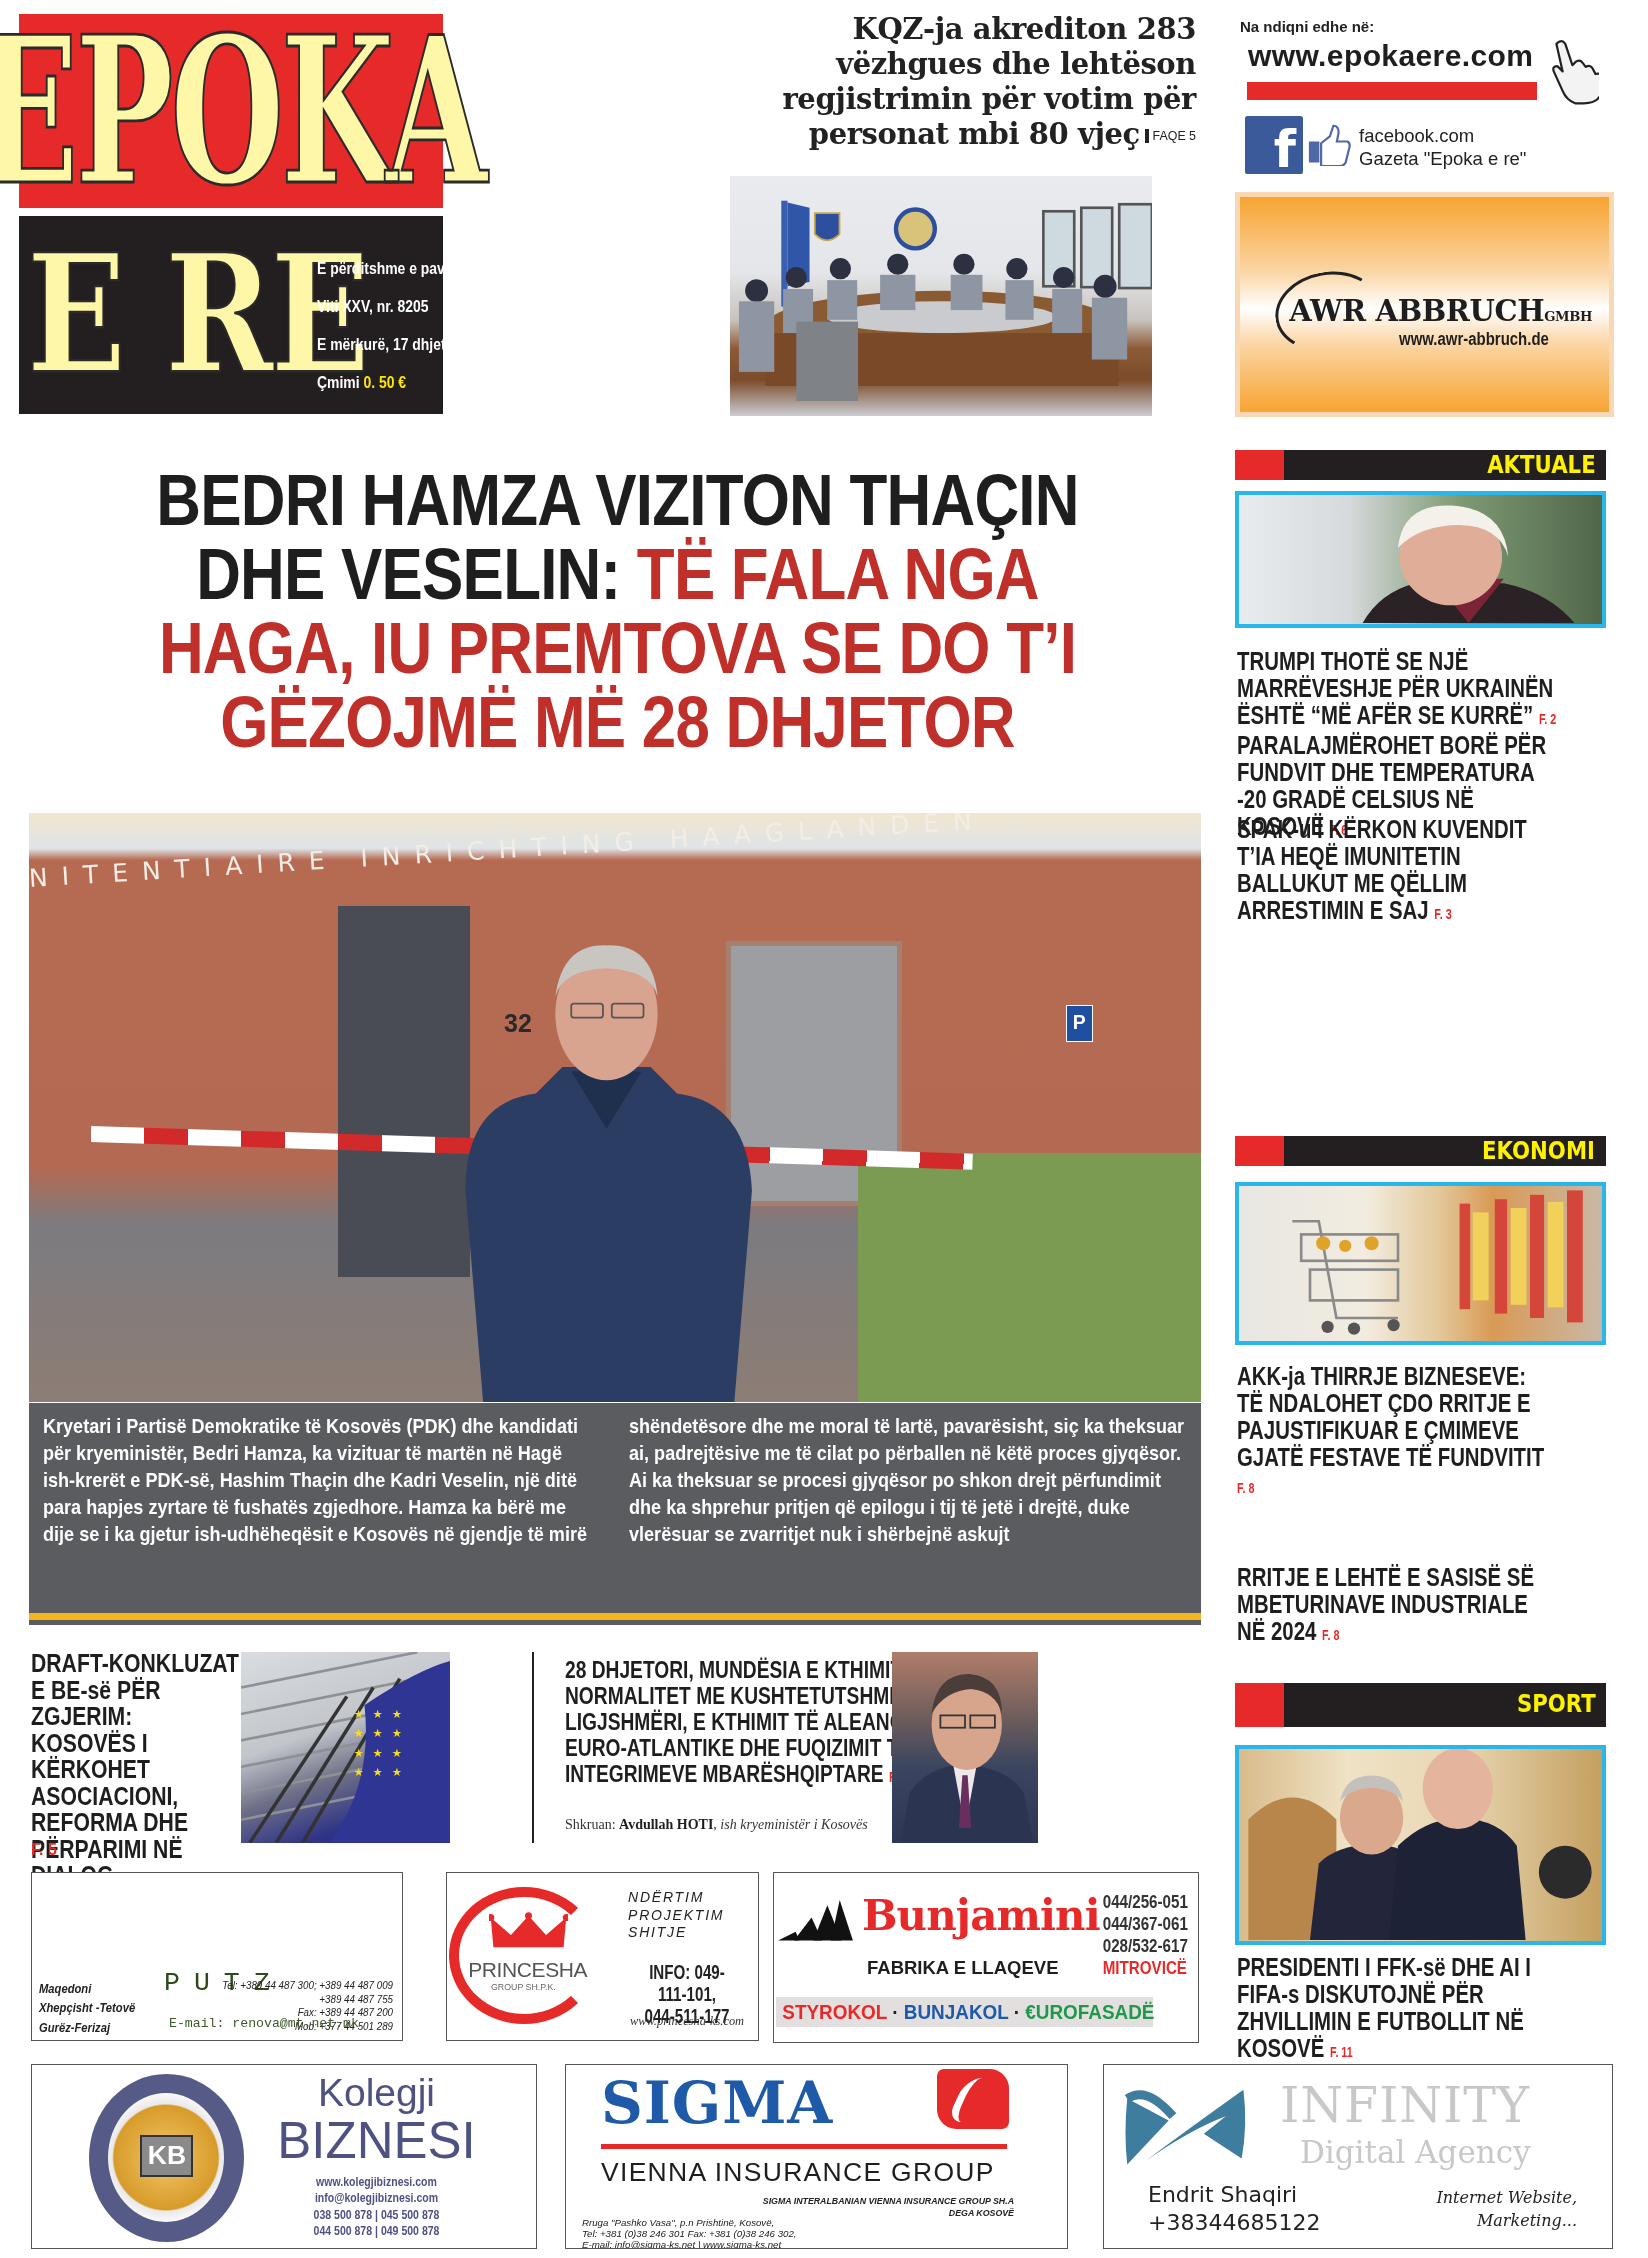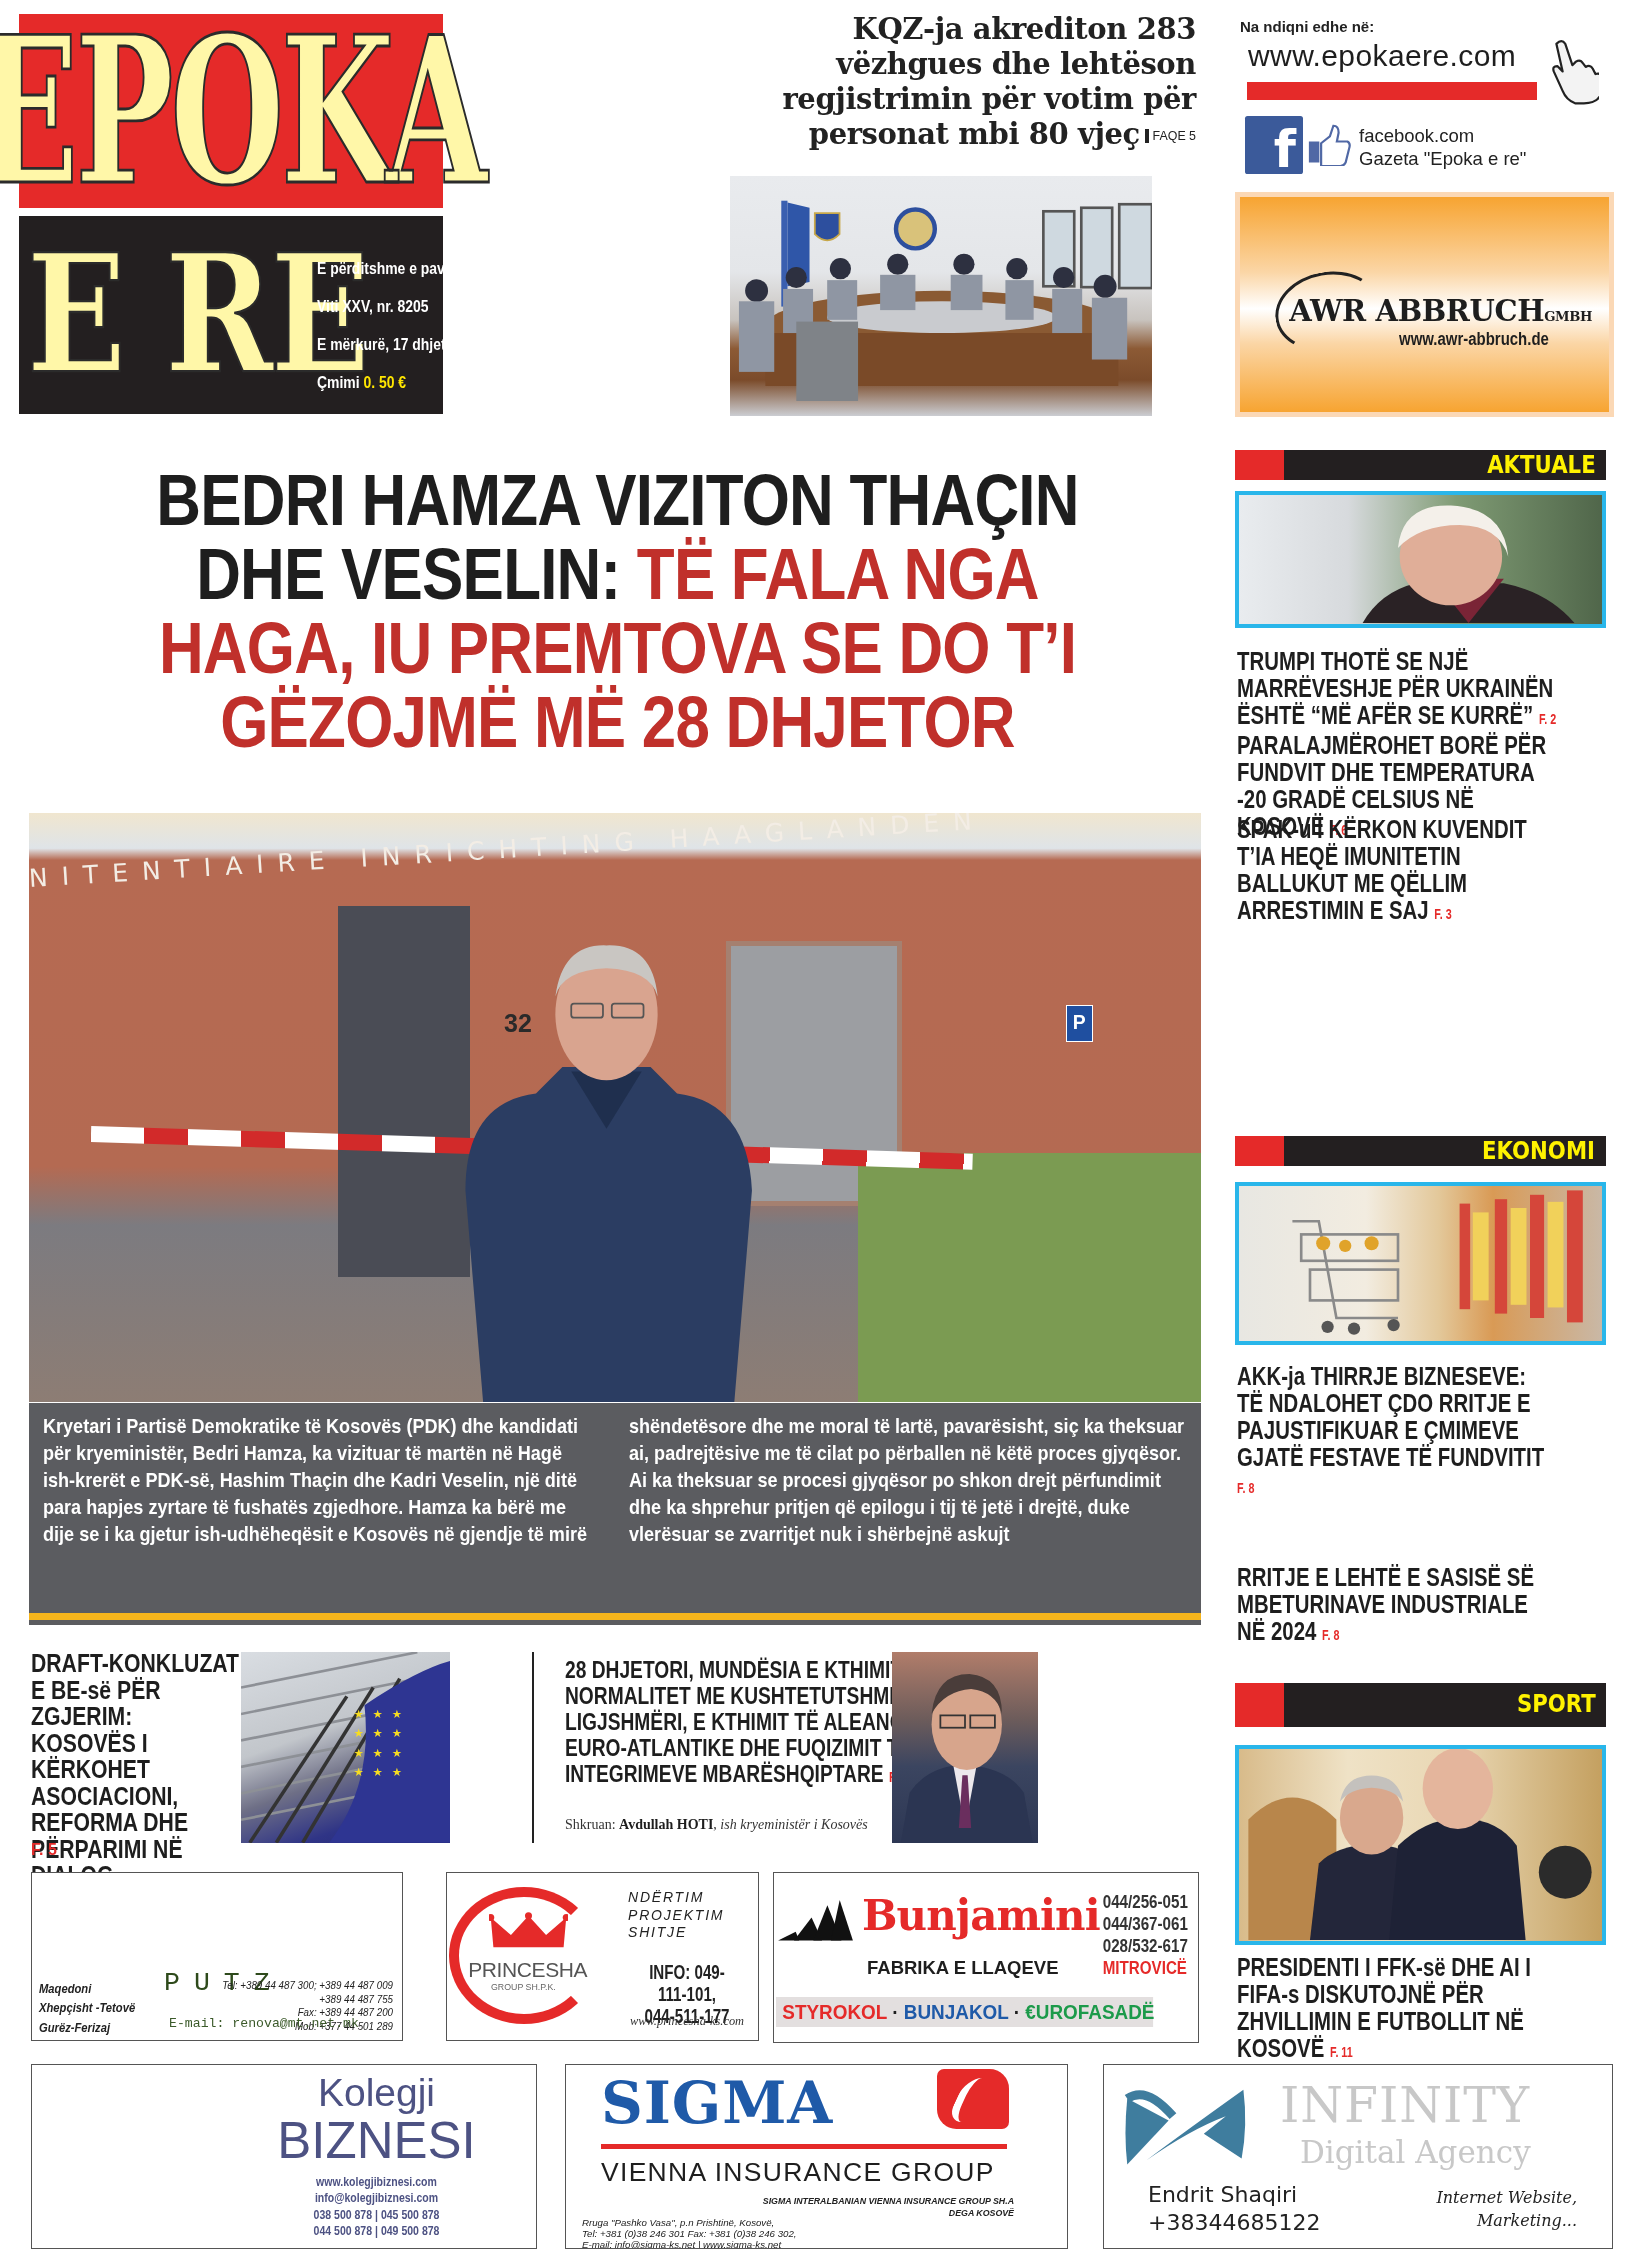--- a/index.html
+++ b/index.html
@@ -16,21 +16,21 @@
   .mast-info { position: absolute; left: 298px; top: 34px; color: #fff; font-family: "Liberation Sans", sans-serif; font-weight: 700; font-size: 17px; line-height: 38px; transform: scaleX(0.82); transform-origin: left top; white-space: nowrap; }
   .price-val { color: #ffe600; }
 
   
   .kqz-title { left: 737px; top: 12.4px; width: 459px; font-family: "DejaVu Serif", serif; font-weight: 700; font-size: 29px; line-height: 35px; color: #222; text-align: right; letter-spacing: -0.4px; }
   .faqe { font-family: "Liberation Sans", sans-serif; font-size: 12.4px; font-weight: 400; letter-spacing: 0; vertical-align: middle; border-left: 4.4px solid #222; padding-left: 3.5px; margin-left: 5.3px; }
   .kqz-photo { left: 730px; top: 176px; width: 422px; height: 240px; overflow: hidden; background: linear-gradient(180deg,#e9ebee 0%, #e4e6e9 40%, #c8c3be 60%, #8c5a35 72%, #7b4b2a 85%, #cbcdd2 100%); }
 
   
   .follow-label { left: 1240px; top: 17.6px; font-size: 15px; font-weight: 700; color: #222; }
-  .site-url { left: 1248px; top: 39px; font-size: 30px; font-weight: 400; color: #1e1e1e; letter-spacing: 0.4px; }
+  .site-url { left: 1248px; top: 39px; font-size: 30px; font-weight: 700; color: #1e1e1e; letter-spacing: 0.4px; }
   .site-bar { left: 1247px; top: 82px; width: 290px; height: 17.6px; background: #e52a29; }
   .hand-icon { left: 1544px; top: 35px; width: 55px; height: 71px; }
   .fb-icon { left: 1245px; top: 116px; width: 58px; height: 58px; background: #3b5a9a; border-radius: 2.6px; color: #fff; font-family: "DejaVu Sans", sans-serif; font-weight: 700; font-size: 51px; text-align: right; padding-right: 7px; line-height: 67px; overflow: hidden; }
   .like-icon { left: 1307px; top: 124px; width: 44px; height: 42px; }
   .fb-text { left: 1359px; top: 124px; font-size: 18.5px; line-height: 23px; color: #222; }
   .awr-ad { left: 1235px; top: 192px; width: 379px; height: 225px; background: #fbd8b5; padding: 5.3px; }
   .awr-inner { width: 100%; height: 100%; background: linear-gradient(180deg,#f7a431 0%, #fbd6a6 35%, #ffffff 52%, #fbd6a6 68%, #f7a431 100%); position: relative; }
   .awr-oval { position: absolute; left: 35px; top: 75px; width: 106px; height: 79px; border: 3.5px solid #222; border-radius: 50%; border-right-color: transparent; border-bottom-color: transparent; transform: rotate(-10deg); }
   .awr-logo { position: absolute; left: 49px; top: 97px; font-family: "DejaVu Serif", serif; font-weight: 900; font-size: 29px; color: #1e1e1e; white-space: nowrap; letter-spacing: -0.4px; }
   .awr-gmbh { font-size: 13.2px; }
@@ -421,20 +421,25 @@
     <div>044/367-061</div>
     <div>028/532-617</div>
     <div class="bunj-city">MITROVICË</div>
   </div>
   <div class="bunj-products">
     <span style="color:#e52a29">STYROKOL</span><span> · </span><span style="color:#1f5aa8">BUNJAKOL</span><span> · </span><span style="color:#1c9a4a">€UROFASADË</span>
   </div>
 </div>
 
 <div class="abs ad-box kolegji">
+  <div class="kb-seal">
+    <div class="kb-seal-inner">
+      <div class="kb-letters">KB</div>
+    </div>
+  </div>
   <div class="kolegji-title">
     <div>Kolegji</div>
     <div class="big">BIZNESI</div>
   </div>
   <div class="kolegji-contact">
     <div>www.kolegjibiznesi.com</div>
     <div>info@kolegjibiznesi.com</div>
     <div>038 500 878 | 045 500 878</div>
     <div>044 500 878 | 049 500 878</div>
   </div>

